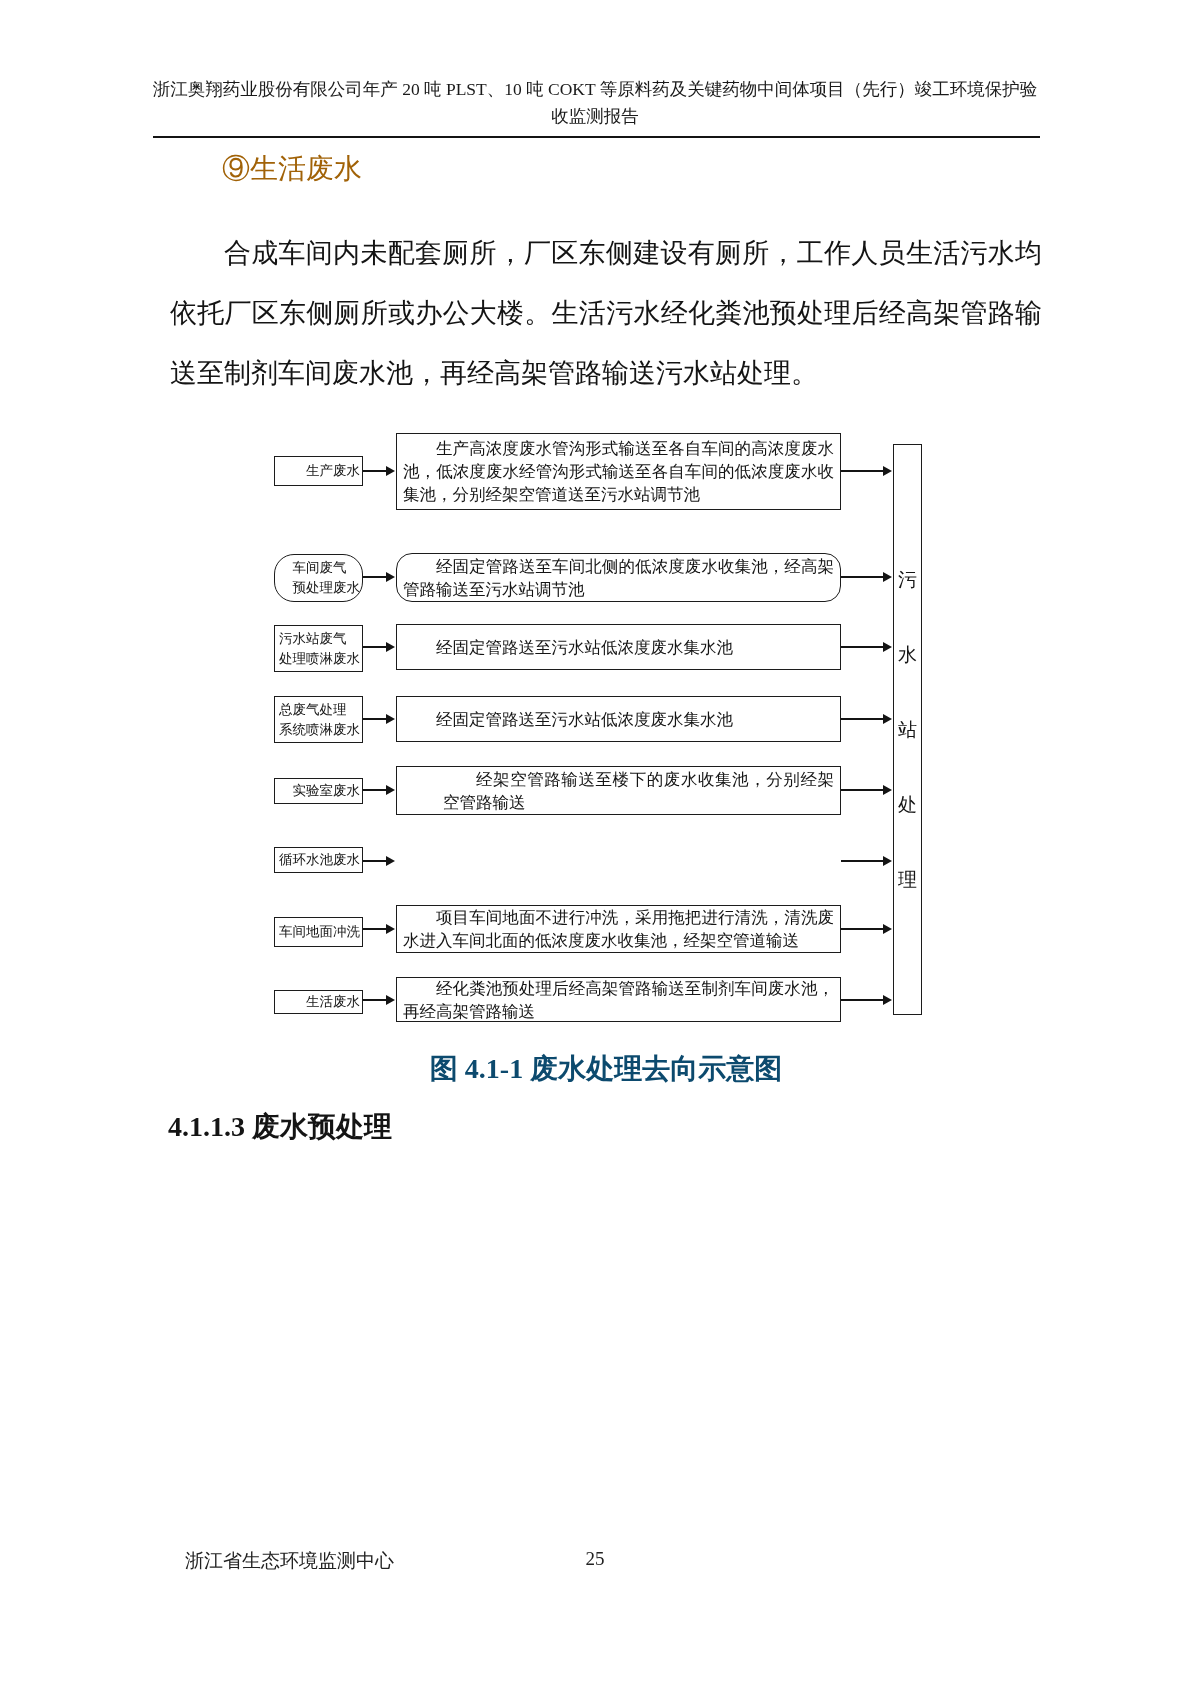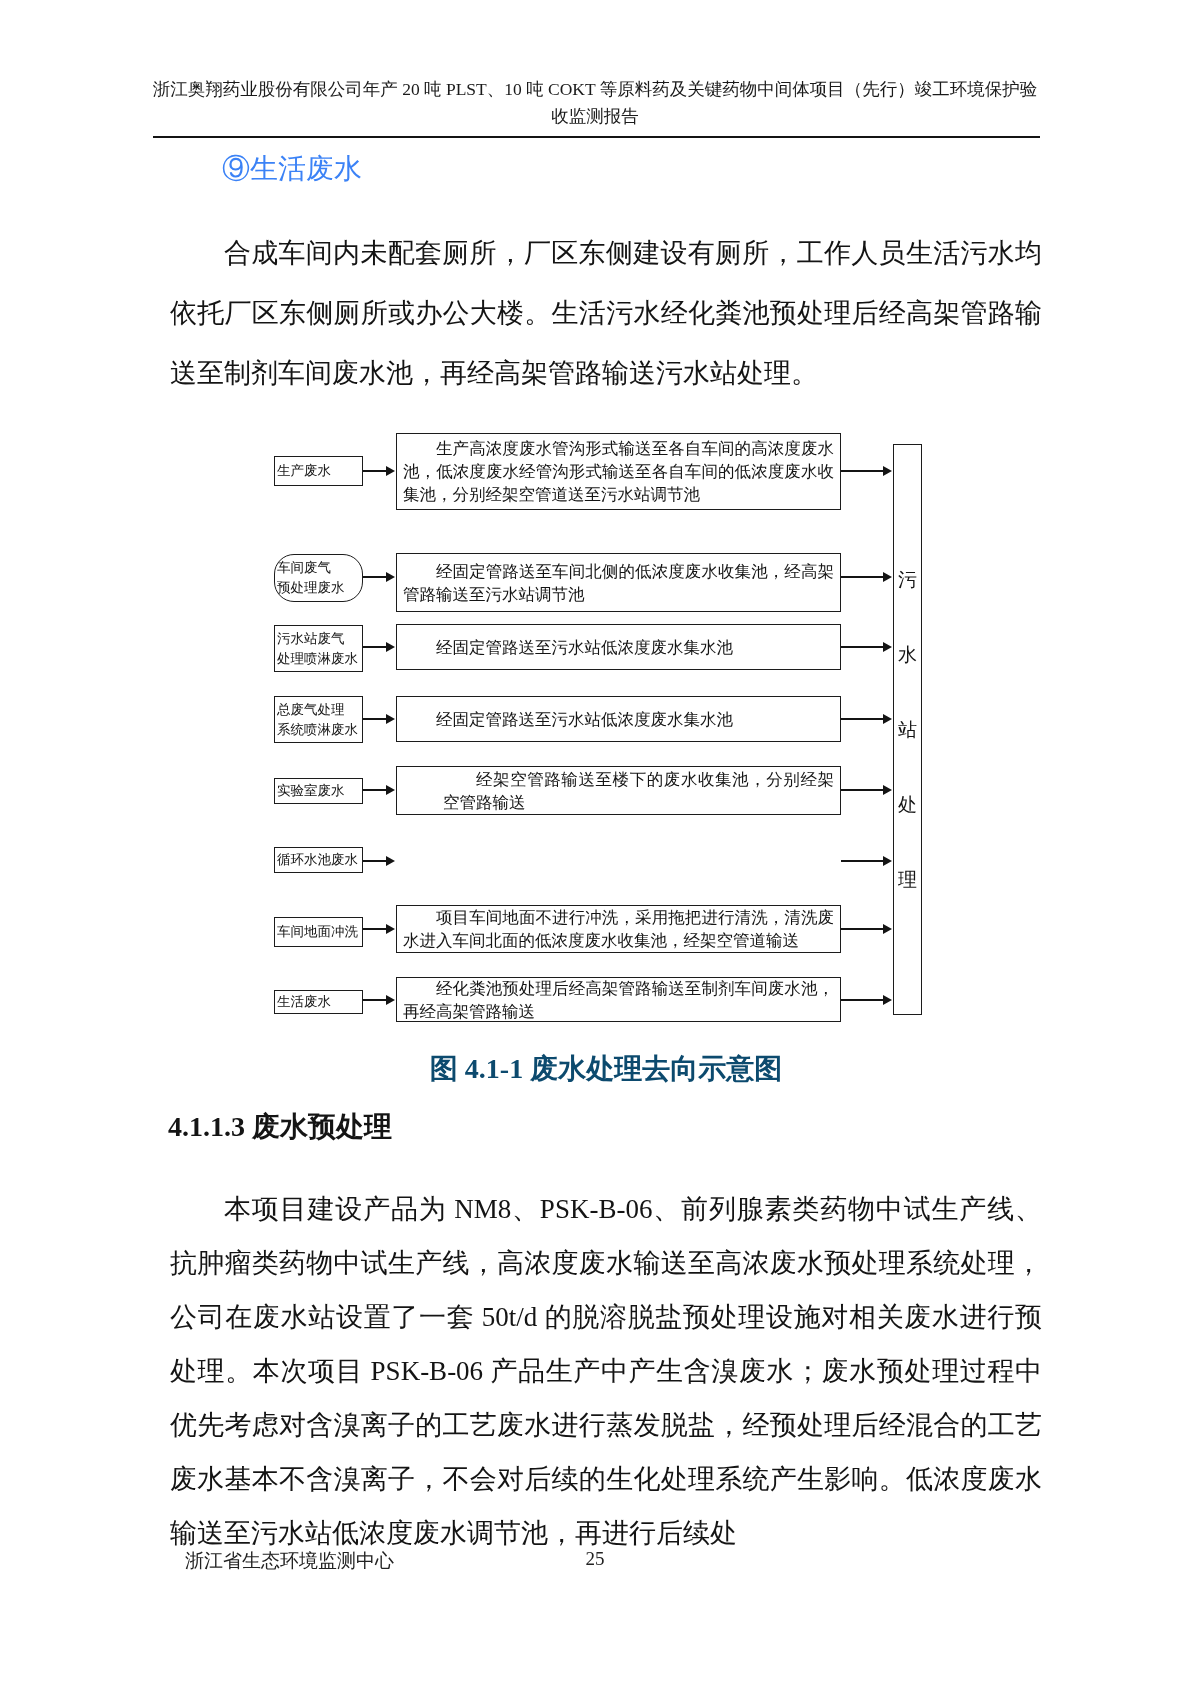--- a/index.html
+++ b/index.html
@@ -9,21 +9,21 @@
   }
   .hdr{
     position:absolute;left:150px;top:76px;width:890px;
     font-size:17.5px;line-height:27px;text-align:center;color:#1a1a1a;
   }
   .hdr-rule{
     position:absolute;left:153px;top:136px;width:887px;height:0;
     border-top:2.5px solid #141414;
   }
   .sec-marker{
-    position:absolute;left:222px;top:150px;font-size:28px;color:#3b82f6;
+    position:absolute;left:222px;top:150px;font-size:28px;color:#a16207;
   }
   .para{
     position:absolute;left:170px;width:872px;
     font-size:27px;color:#141414;text-align:justify;text-justify:inter-ideograph;
   }
   .para1{top:196px;line-height:60px;text-indent:2em;}
   .para2{top:1155px;line-height:54px;text-indent:2em;}
   .caption{
     position:absolute;left:170px;top:1050px;width:872px;text-align:center;
     font-size:28px;font-weight:bold;color:#0c4a6e;
@@ -35,21 +35,21 @@
     position:absolute;left:185px;top:1548px;font-size:19px;color:#222;
   }
   .footer-page{
     position:absolute;left:0;top:1548px;width:1190px;text-align:center;
     font-size:19px;color:#222;
   }
   
   .fc{position:absolute;left:0;top:0;width:1190px;height:1683px;pointer-events:none;}
   .fbox{
     position:absolute;box-sizing:border-box;border:1.6px solid #1c1c1c;background:#fff;
-    display:flex;align-items:center;overflow:hidden;
+    display:flex;align-items:center;overflow:hidden;justify-content:flex-end;
   }
   .fbox-left{
     left:274px;width:89px;font-size:13.5px;line-height:20px;padding:0 2px;
     white-space:pre-line;color:#141414;font-family:Liberation Serif, serif;
   }
   .fbox-mid{left:396px;width:445px;}
   .fbox-mid p{
     margin:0;padding:1px 6px;font-size:16.5px;line-height:23px;text-indent:2em;
     text-align:justify;color:#141414;width:100%;
   }
@@ -82,21 +82,21 @@
       <div class="fbox fbox-left" style="top: 456px; height: 30px;">生产废水</div>
       <div class="fbox fbox-mid" style="top: 433px; height: 77px;">
         <p>生产高浓度废水管沟形式输送至各自车间的高浓度废水池，低浓度废水经管沟形式输送至各自车间的低浓度废水收集池，分别经架空管道送至污水站调节池</p>
       </div>
       <div class="fline" style="left: 363px; top: 470px; width: 25px;"></div>
       <div class="fhead" style="left: 386px; top: 466px;"></div>
       <div class="fline" style="left: 841px; top: 470px; width: 43px;"></div>
       <div class="fhead" style="left: 883px; top: 466px;"></div>
       <div class="fbox fbox-left" style="top: 554px; height: 48px; border-radius: 20px;">车间废气
 预处理废水</div>
-      <div class="fbox fbox-mid" style="top: 553px; height: 59px;">
+      <div class="fbox fbox-mid" style="top: 553px; height: 49px; border-radius: 16px;">
         <p>经固定管路送至车间北侧的低浓度废水收集池，经高架管路输送至污水站调节池</p>
       </div>
       <div class="fline" style="left: 363px; top: 576px; width: 25px;"></div>
       <div class="fhead" style="left: 386px; top: 572px;"></div>
       <div class="fline" style="left: 841px; top: 576px; width: 43px;"></div>
       <div class="fhead" style="left: 883px; top: 572px;"></div>
       <div class="fbox fbox-left" style="top: 625px; height: 47px;">污水站废气
 处理喷淋废水</div>
       <div class="fbox fbox-mid" style="top: 624px; height: 46px;">
         <p>经固定管路送至污水站低浓度废水集水池</p>
@@ -149,18 +149,17 @@
         <span>站</span>
         <span>处</span>
         <span>理</span>
       </div>
     </div>
 
   <div class="caption">图 4.1-1 废水处理去向示意图</div>
 
   <div class="heading">4.1.1.3 废水预处理</div>
 
-  <p class="para para2">本项目建设产品为 NM8、PSK-B-06、前列腺素类药物中试生产线、抗肿瘤类药物中试生产线，高浓度废水输送至高浓废水预处理系统处理，公司在废水站设置了一套 50t/d 的脱溶脱盐预处理设施对相关废水进行预处理。本次项目 PSK-B-06 产品生产中产生含溴废水；废水预处理过程中优先考虑对含溴离子的工艺废水进行蒸发脱盐，经预处理后经混合的工艺废水基本不含溴离子，不会对后续的生化处理系统产生影响。低浓度废水输送至污水站低浓度废水调节池，再进行后续处</p>
 
   <div class="footer-org">浙江省生态环境监测中心</div>
   <div class="footer-page">25</div>
 
 </div>
 
 </body></html>

